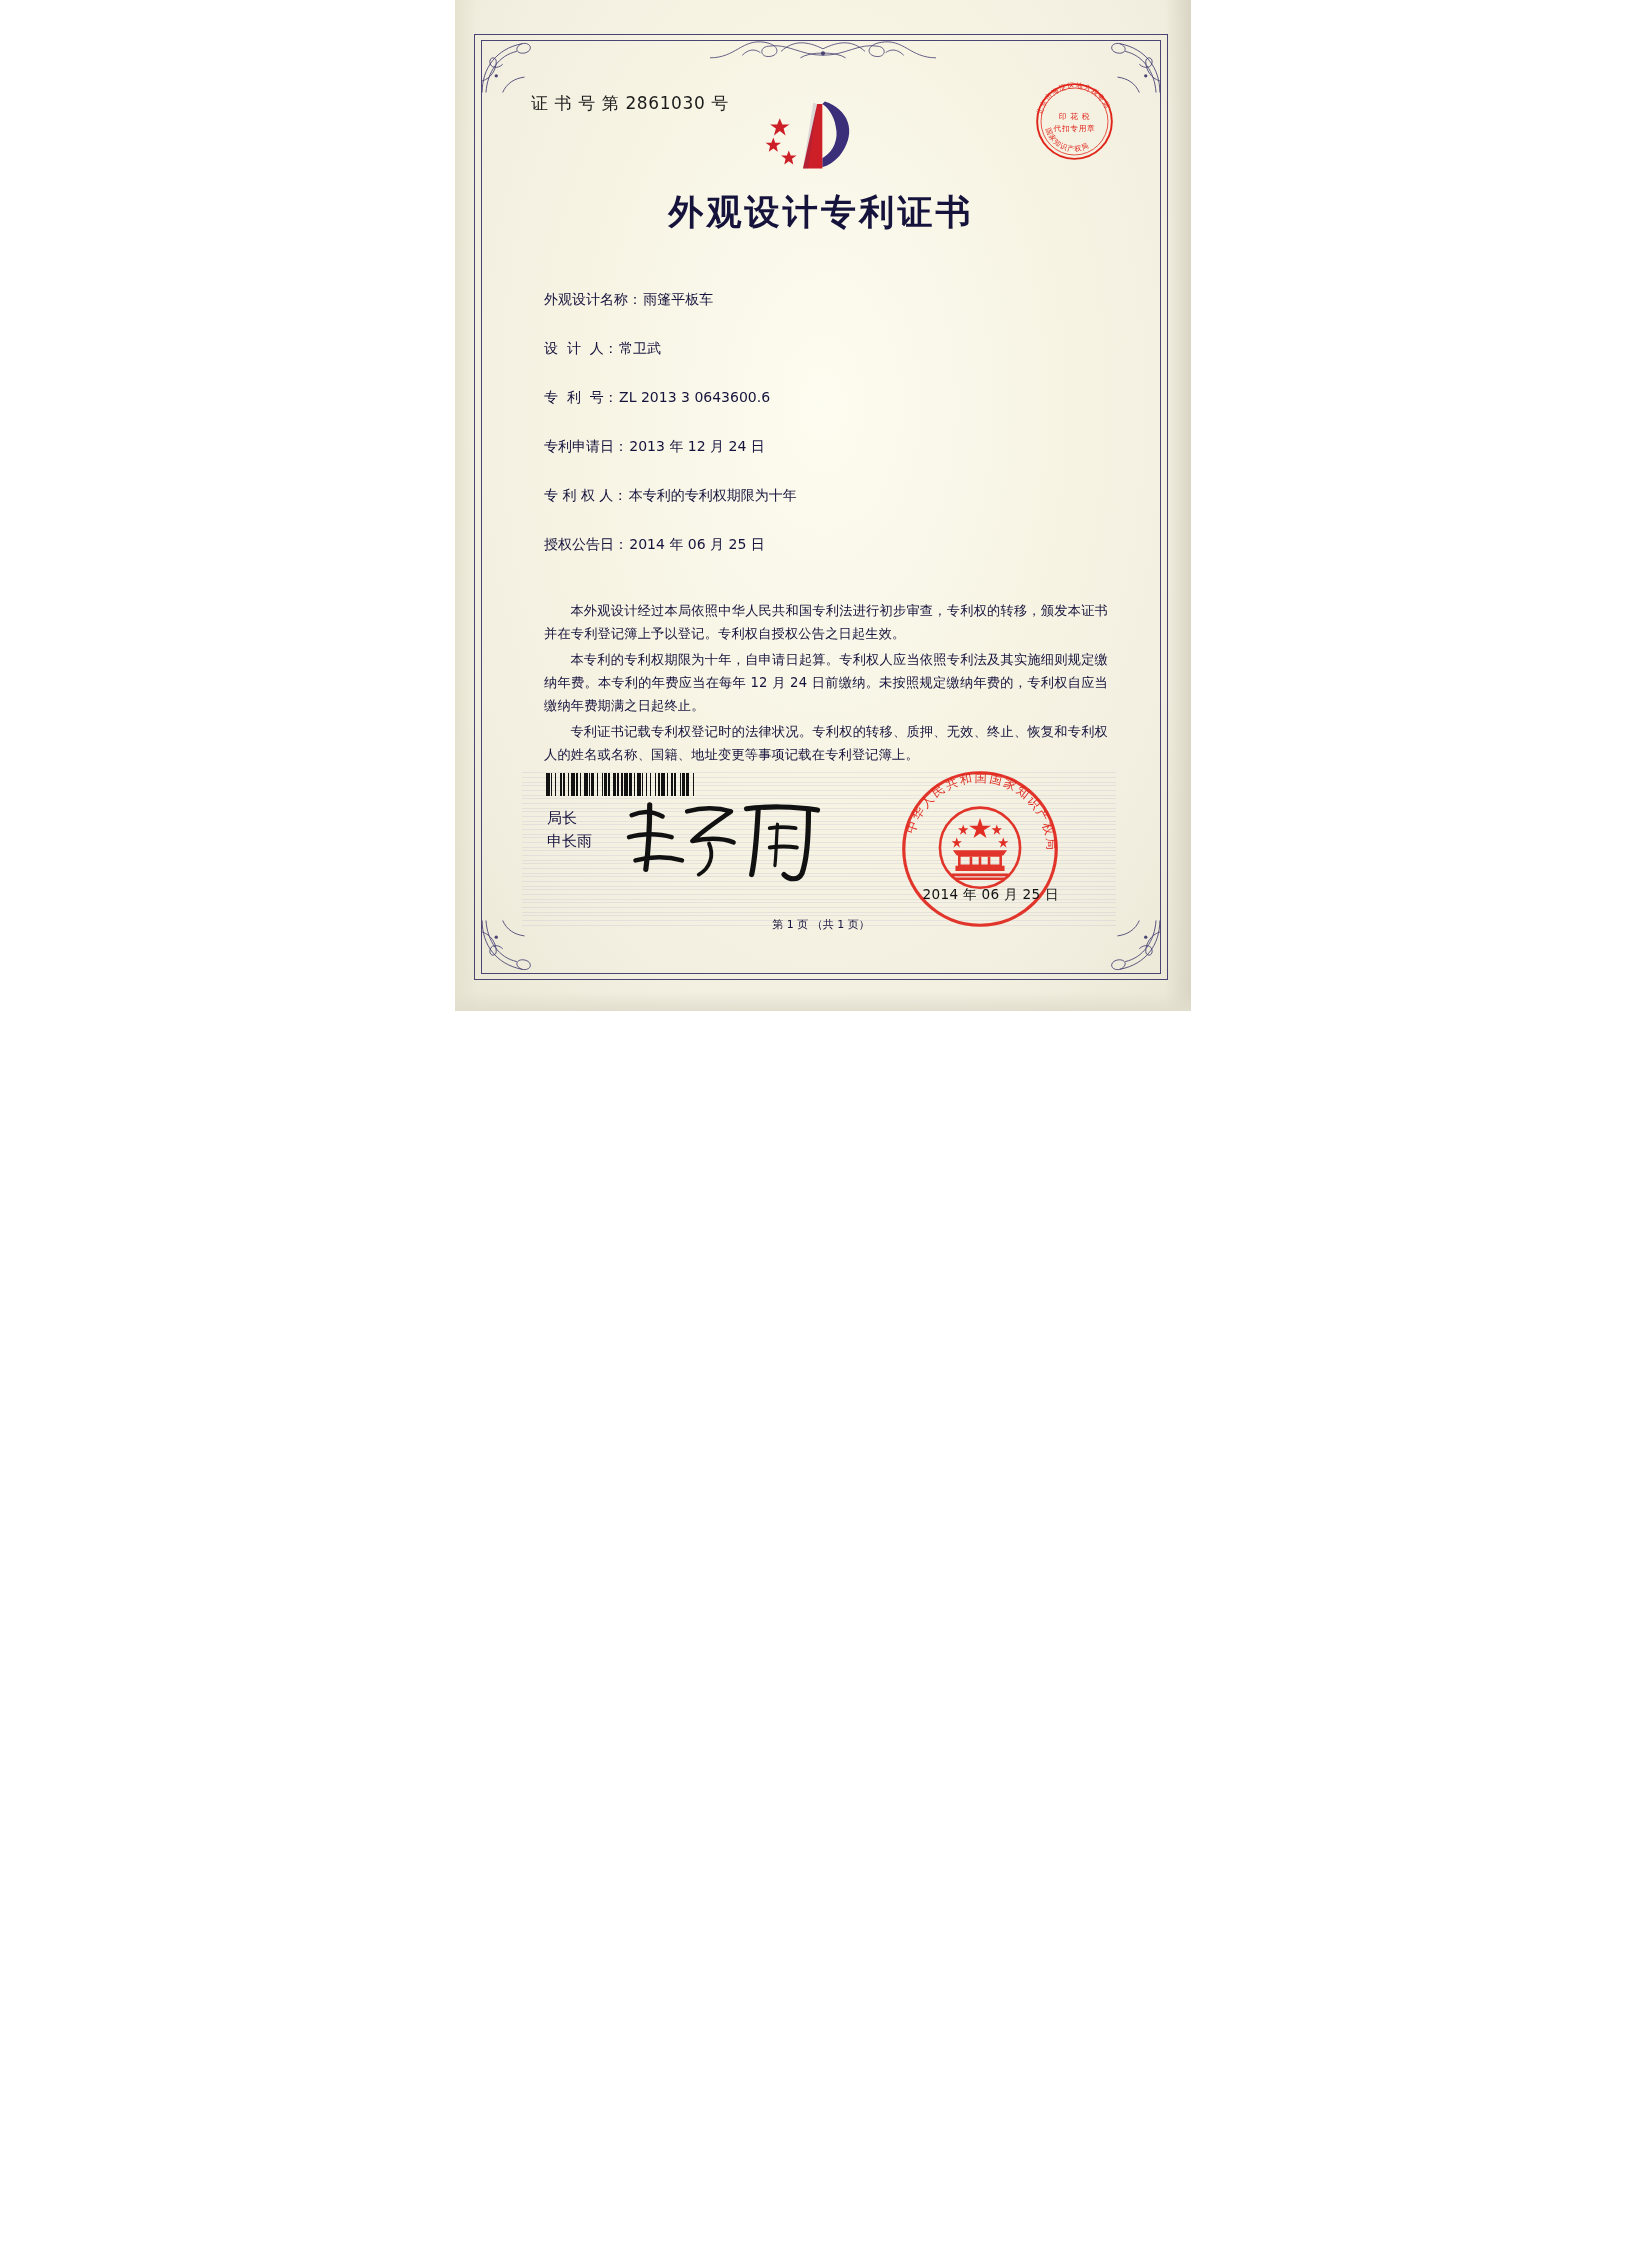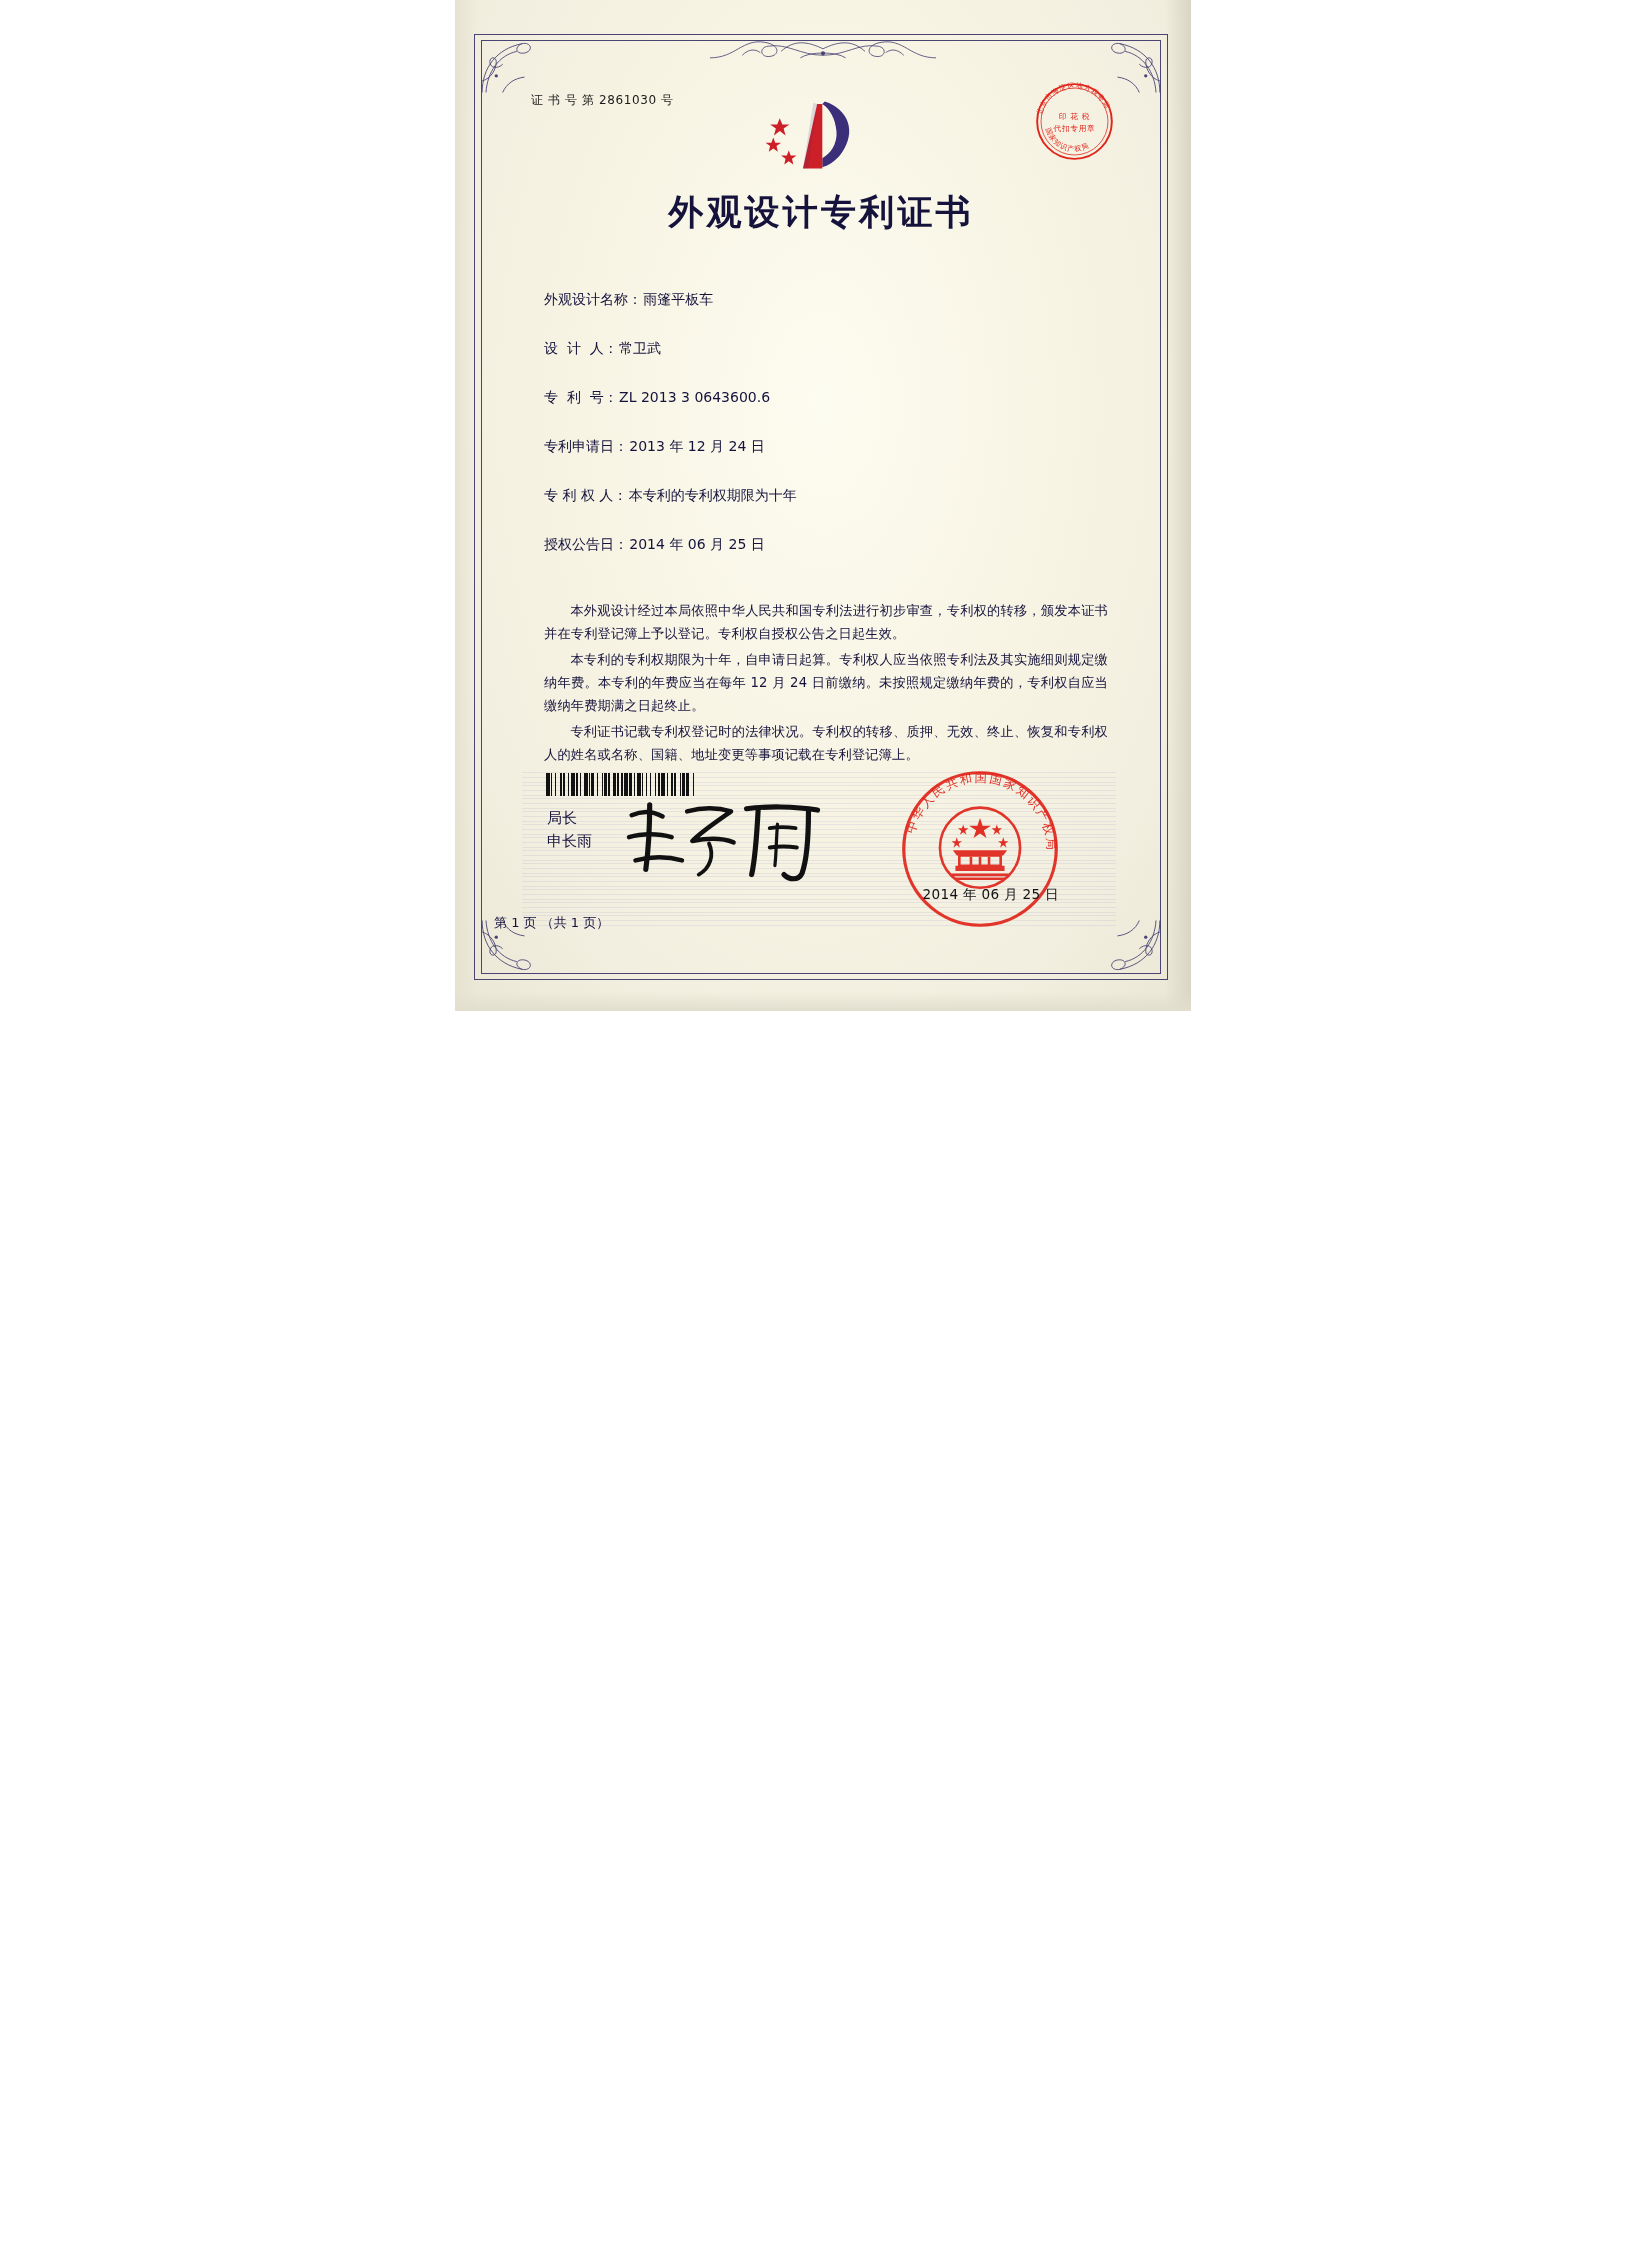--- a/index.html
+++ b/index.html
@@ -73,21 +73,21 @@
 
   
   .content {
     position: absolute;
     left: 39px; top: 52px; right: 43px; bottom: 45px;
   }
 
   .cert-number {
     position: absolute;
     left: 37px; top: 40px;
-    font-size: 12px;
+    font-size: 17px;
     letter-spacing: 0.6px;
     color: #1b1b1b;
     font-family: "DejaVu Sans", "Liberation Sans", sans-serif;
   }
 
   
   .logo {
     position: absolute;
     left: 50%;
     transform: translateX(-50%);
@@ -216,22 +216,22 @@
     font-size: 13.6px;
     color: #111;
     font-family: "DejaVu Sans", "Liberation Sans", sans-serif;
     letter-spacing: 0.3px;
   }
 
   .page-footer {
     position: absolute;
     left: 0; right: 0;
     bottom: 34px;
-    text-align: left;
-    font-size: 13px;
+    text-align: center;
+    font-size: 11px;
     color: #15123c;
     font-family: "DejaVu Sans", "Liberation Sans", sans-serif;
   }
 </style>
 </head>
 <body>
 
 <div class="page">
 
   <div class="paper-edge-left"></div>

